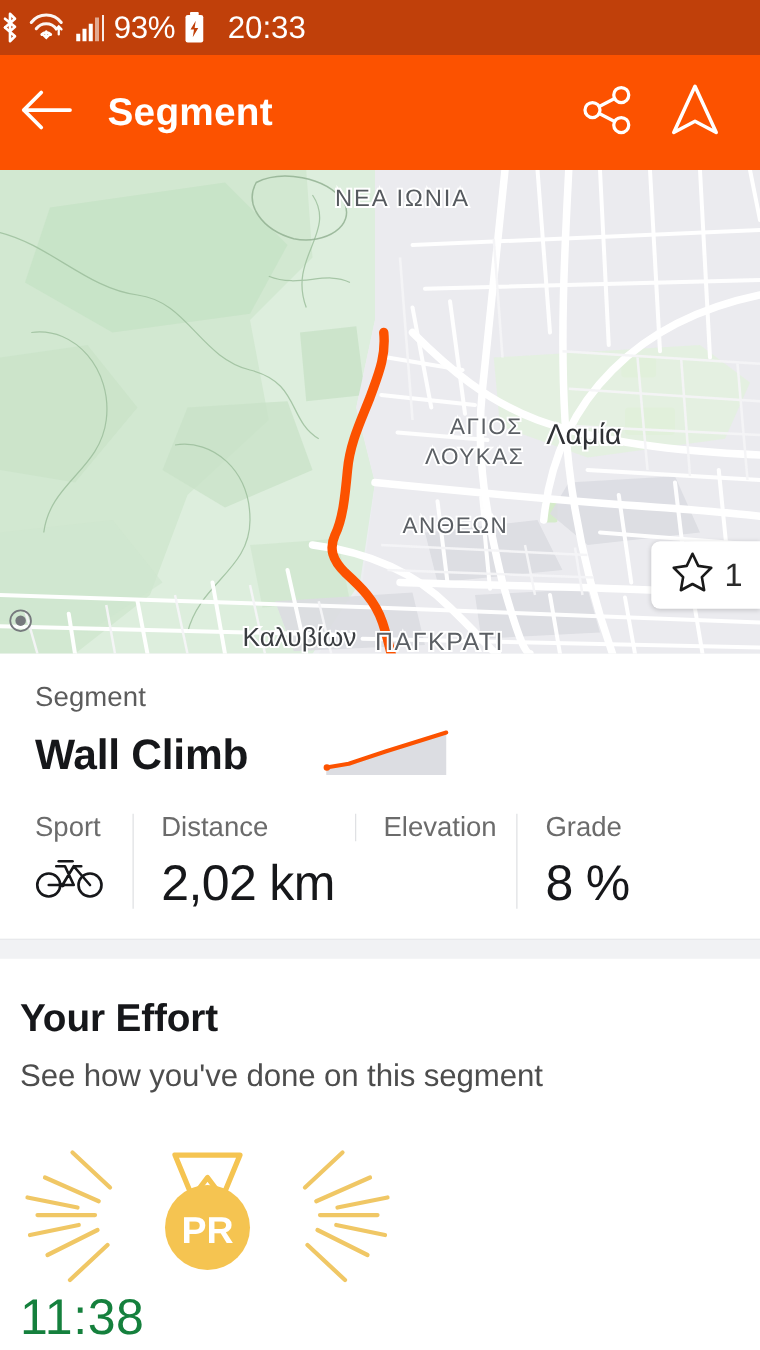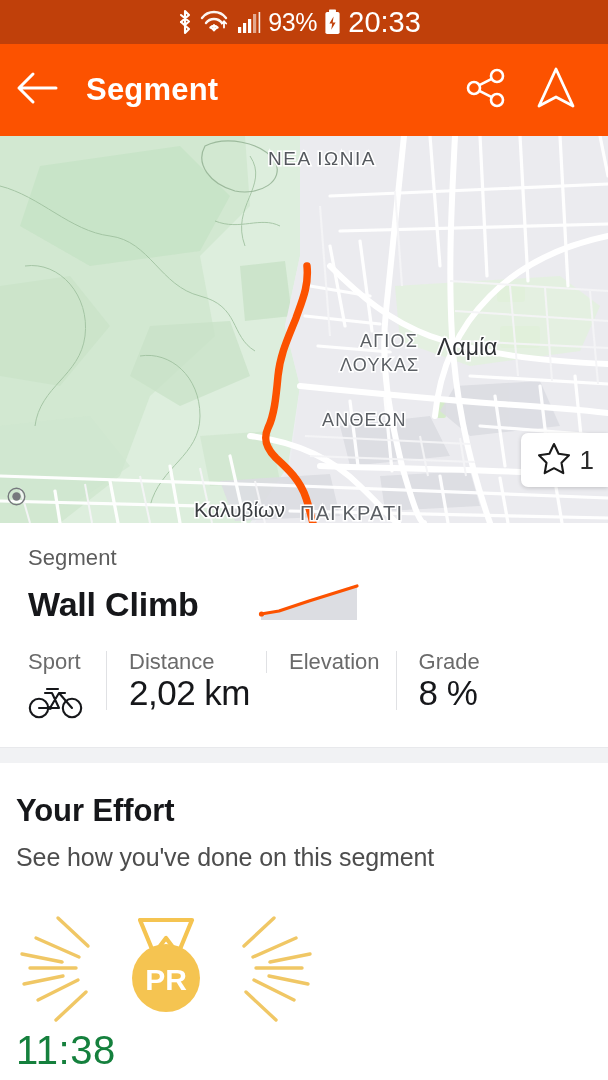--- a/index.html
+++ b/index.html
@@ -8,28 +8,28 @@
     font-family: "Liberation Sans", sans-serif;
     background:#ffffff;
     overflow:hidden;
     position:relative;
   }
 
   
   #status-bar {
     height:44px; width:100%;
     background:#c0400a;
-    display:flex; align-items:center; justify-content:center;
+    display:flex; align-items:center; justify-content:flex-start;
     padding-right:10px;
     color:#ffffff;
   }
   #status-icons { display:flex; align-items:center; gap:7px; }
   .sb-ico { display:flex; align-items:center; }
   .sb-text { font-size:25px; letter-spacing:-0.3px; line-height:1; font-weight:400; }
-  #status-clock { font-size:29px; margin-left:0; line-height:1; }
+  #status-clock { font-size:25px; margin-left:11px; line-height:1; }
 
   
   #app-bar {
     height:92px; width:100%;
     background:#fc5200;
     display:flex; align-items:center;
     position:relative;
   }
   #back-button { width:74px; display:flex; align-items:center; justify-content:center; cursor:pointer; }
   #app-title {
@@ -63,21 +63,21 @@
   #segment-card { padding:22px 28px 0 28px; background:#fff; position:relative; }
   #segment-label { font-size:22px; color:#5c5c5c; letter-spacing:0.1px; }
   #segment-title-row { display:flex; align-items:flex-end; margin-top:7px;gap:32px; }
   #segment-name { font-size:34px; font-weight:bold; color:#16171a; letter-spacing:-0.2px; }
   #elev-thumb { margin-left:26px; margin-bottom:4px; width:105px; height:42px; }
 
   #stats-row { display:flex; margin-top:27px; align-items:flex-start; }
   .stat { padding-right:16px; }
   .stat + .stat { border-left:1px solid #e0e1e4; padding-left:22px; }
   .stat-label { font-size:22px; color:#6b6b6b; line-height:1; }
-  .stat-value { font-size:35px; color:#16171a; margin-top:2px; line-height:1; letter-spacing:-0.5px; }
+  .stat-value { font-size:40px; color:#16171a; margin-top:14px; line-height:1; letter-spacing:-0.5px; }
   #stat-sport { padding-right:22px; }
   #bike-icon-wrap { margin-top:10px; }
 
   #section-divider { height:16px; background:#f1f2f4; margin-top:24px; border-top:1px solid #e8e9ec; }
 
   
   #effort-section { padding:30px 28px 0 16px; }
   #effort-title { font-size:31px; font-weight:bold; color:#16171a; letter-spacing:-0.1px; }
   #effort-subtitle { font-size:25px; color:#4d4d4d; margin-top:14px; letter-spacing:-0.1px; }
 

